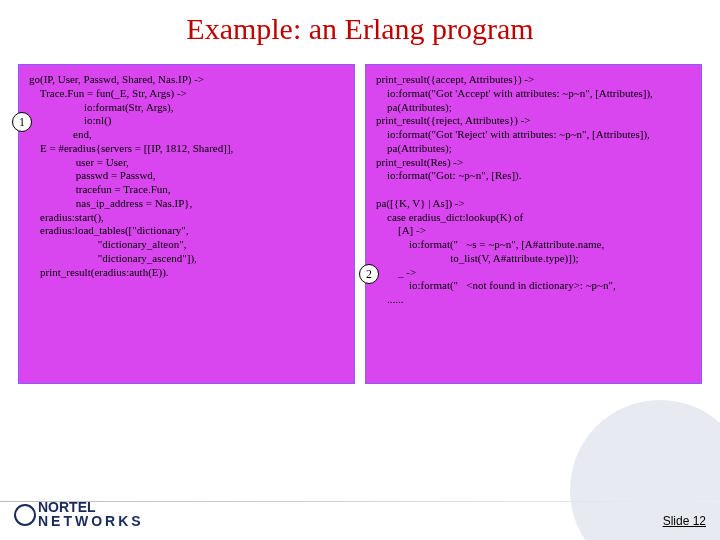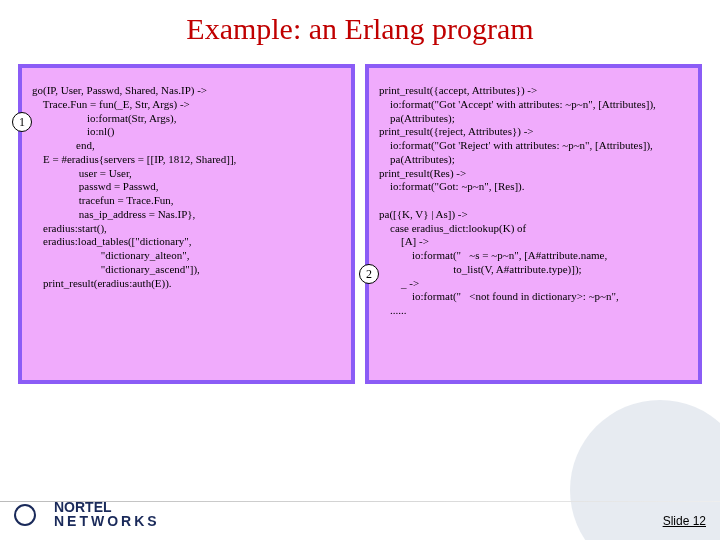--- a/index.html
+++ b/index.html
@@ -32,23 +32,23 @@
     z-index: 2;
     display: flex;
     gap: 10px;
     padding: 18px 18px 0 18px;
   }
   .panel-wrap {
     position: relative;
     flex: 1;
   }
   .panel {
-    border: 4px solid #8b5cf6;
-    background: #f0abfc;
-    padding: 16px 8px 8px 10px;
+    border: 1px solid #8b5cf6;
+    background: #d946ef;
+    padding: 8px 8px 8px 10px;
     font-family: 'Times New Roman', serif;
     font-size: 11px;
     line-height: 1.25;
     white-space: pre;
     min-height: 320px;
   }
   .badge {
     position: absolute;
     width: 20px;
     height: 20px;
@@ -70,21 +70,21 @@
     right: 0;
     height: 44px;
     z-index: 2;
   }
   .logo {
     position: absolute;
     left: 14px;
     bottom: 6px;
     display: flex;
     align-items: center;
-    gap: 20px;
+    gap: 4px;
   }
   .logo-text { font-family: Arial, sans-serif; font-size: 14px; font-weight: bold; color: #1a2a5a; line-height: 1; }
   .logo-text .net { display:block; font-size: 14px; letter-spacing: 3px; color:#1a2a5a;}
   .logo-mark {
     width: 20px; height: 20px; position: relative;
   }
   .logo-mark::before {
     content:""; position:absolute; width:18px;height:18px;border:2px solid #1a2a5a;border-radius:50%;
   }
   .slidenum {

